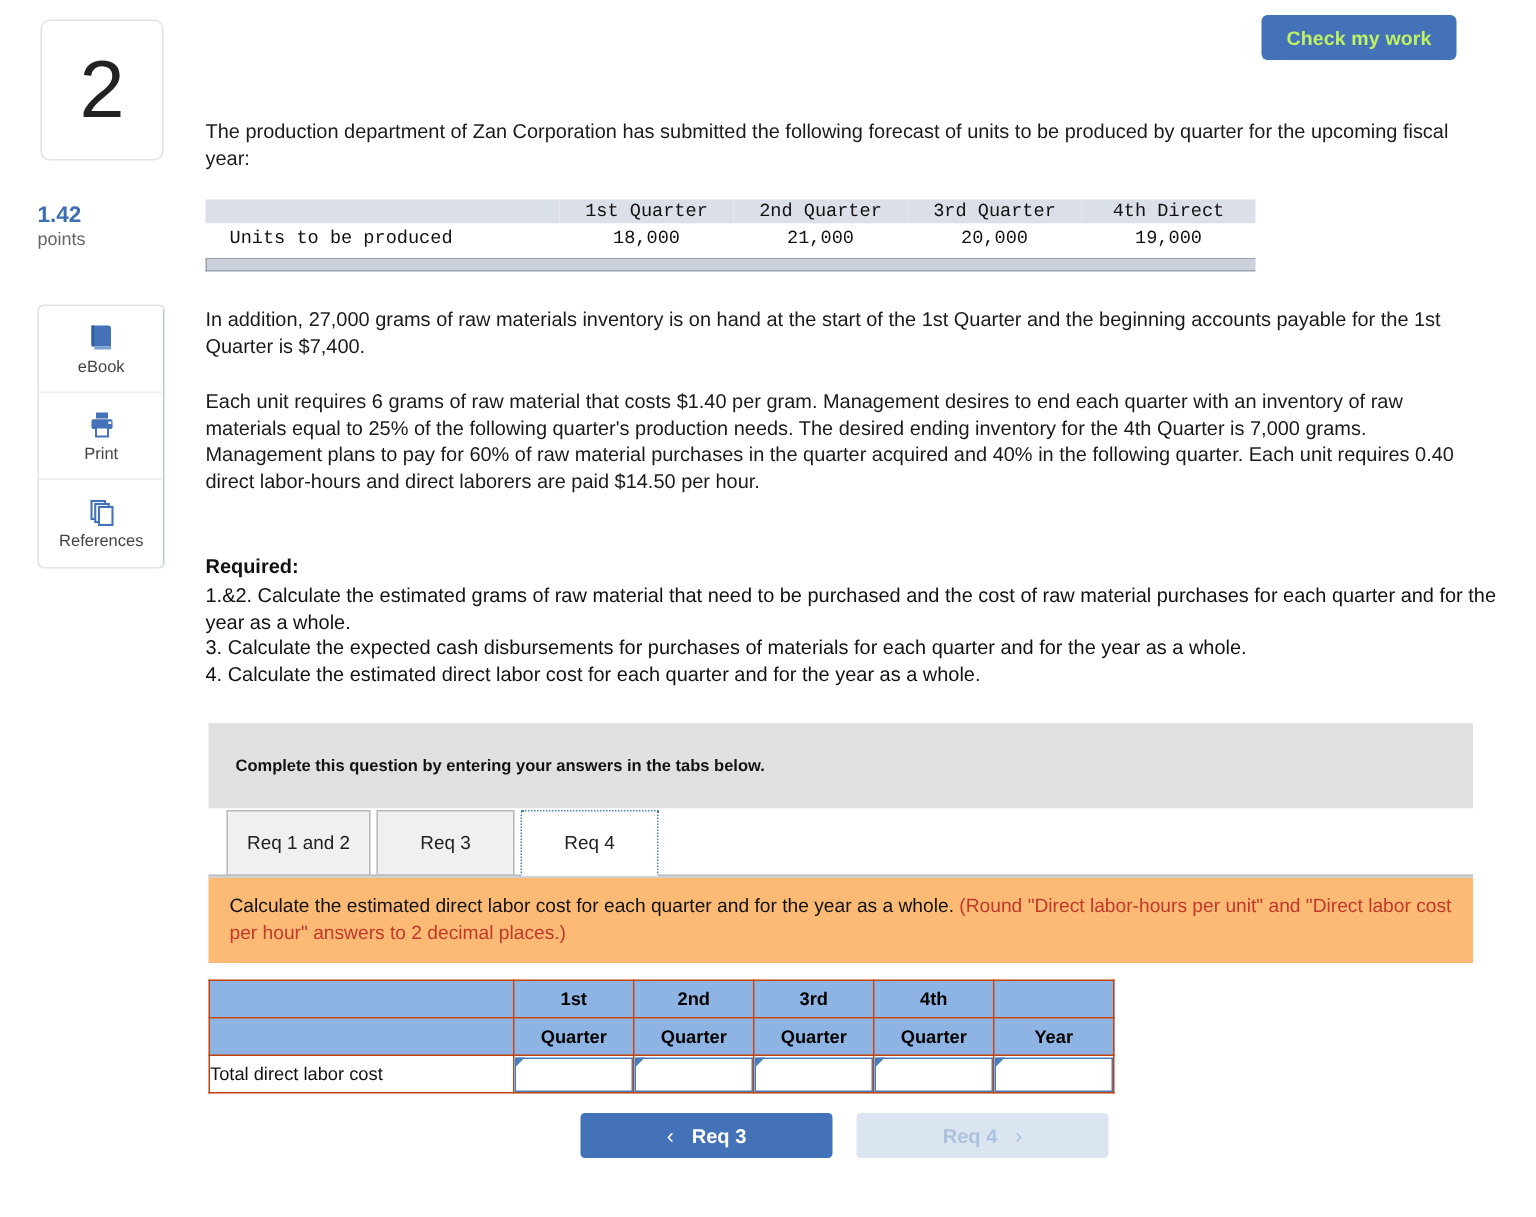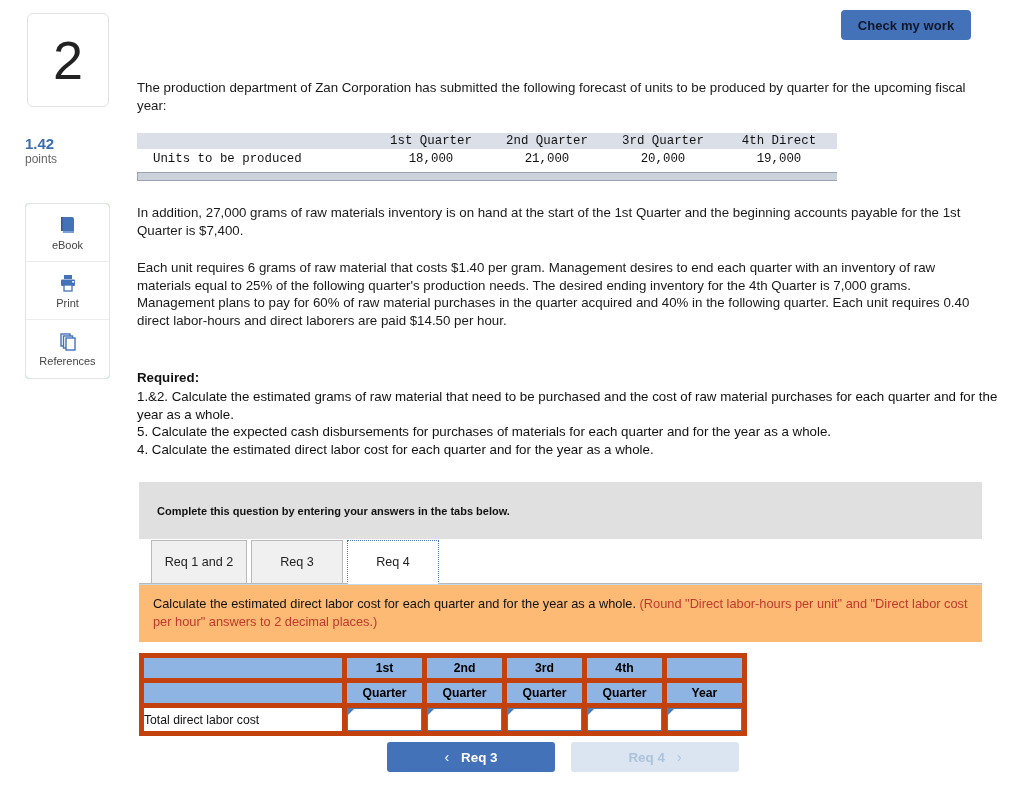--- a/index.html
+++ b/index.html
@@ -11,21 +11,21 @@
     color: #111;
     overflow: hidden;
   }
   .page { position: relative; width: 1024px; height: 811px; }
 
   
   .check-work {
     position: absolute; top: 10px; left: 841px;
     width: 130px; height: 30px;
     background: #4472b8;
-    color: #0f172a;
+    color: #bef264;
     border: none; border-radius: 4px;
     font-size: 13px; font-weight: bold;
     font-family: "Liberation Sans", sans-serif;
     cursor: pointer;
     display: flex; align-items: center; justify-content: center;
     letter-spacing: .1px;
   }
 
   
   .rail { position: absolute; left: 0; top: 0; width: 130px; }
@@ -143,21 +143,21 @@
     font-size: 12.8px; line-height: 17.5px;
     color: #111;
     min-height: 48px;
   }
   .instr .note { color: #c0392b; }
 
   
   .ans-wrap { position: absolute; left: 2px; top: 653px; }
   .ans-table { border-collapse: collapse; font-size: 12.2px; }
   .ans-table th, .ans-table td {
-    border: 5px solid #c2410c;
+    border: 1px solid #c2410c;
     height: 25px;
     padding: 0;
   }
   .ans-table th {
     background: #8eb4e3;
     color: #000;
     font-weight: bold;
     text-align: center;
     width: 80px;
   }
@@ -278,21 +278,21 @@
         <div class="fc-scroll-inner"></div>
       </div>
     </div>
 
     <div class="para p-add">In addition, 27,000 grams of raw materials inventory is on hand at the start of the 1st Quarter and the beginning accounts payable for the 1st Quarter is $7,400.</div>
     <div class="para p-each">Each unit requires 6 grams of raw material that costs $1.40 per gram. Management desires to end each quarter with an inventory of raw materials equal to 25% of the following quarter's production needs. The desired ending inventory for the 4th Quarter is 7,000 grams. Management plans to pay for 60% of raw material purchases in the quarter acquired and 40% in the following quarter. Each unit requires 0.40 direct labor-hours and direct laborers are paid $14.50 per hour.</div>
 
     <div class="req-head">Required:</div>
     <div class="req-list">
       <div>1.&amp;2. Calculate the estimated grams of raw material that need to be purchased and the cost of raw material purchases for each quarter and for the year as a whole.</div>
-      <div>5. Calculate the expected cash disbursements for purchases of materials for each quarter and for the year as a whole.</div>
+      <div>3. Calculate the expected cash disbursements for purchases of materials for each quarter and for the year as a whole.</div>
       <div>4. Calculate the estimated direct labor cost for each quarter and for the year as a whole.</div>
     </div>
 
     <div class="qpanel">
       <div class="qbanner">Complete this question by entering your answers in the tabs below.</div>
 
       <div class="tabrow">
         <div class="tab tab0">Req 1 and 2</div>
         <div class="tab tab1">Req 3</div>
         <div class="tab tab2 active">Req 4</div>

